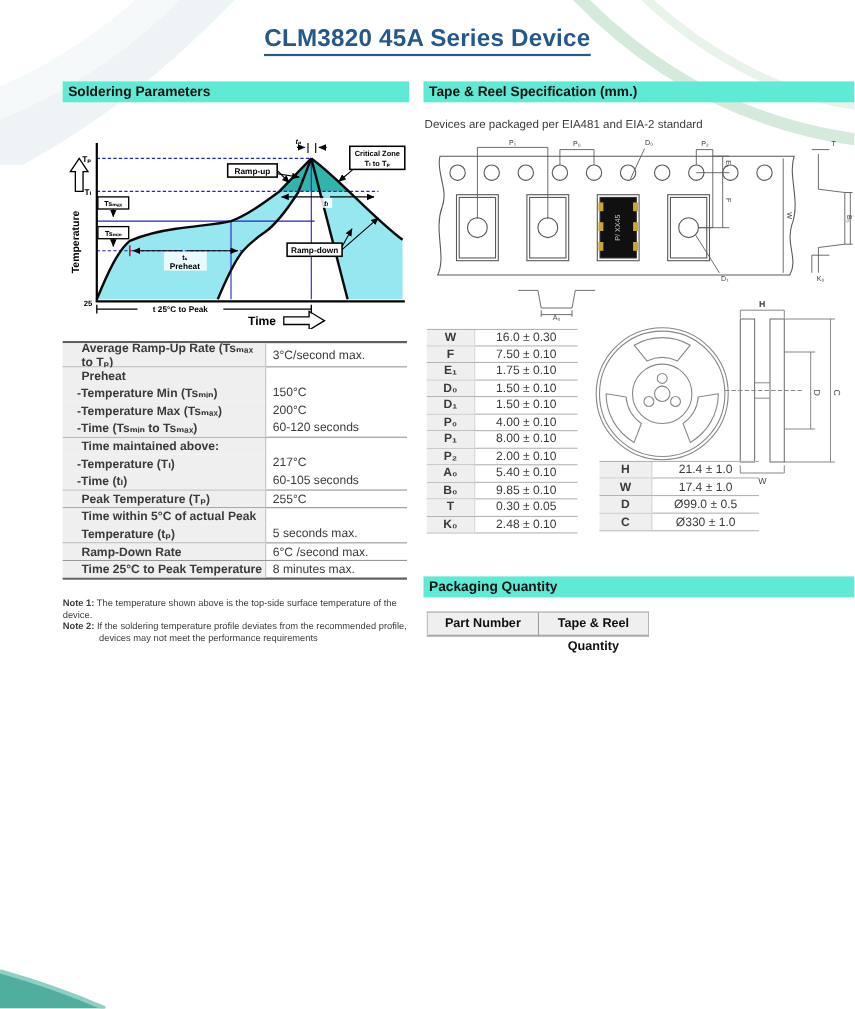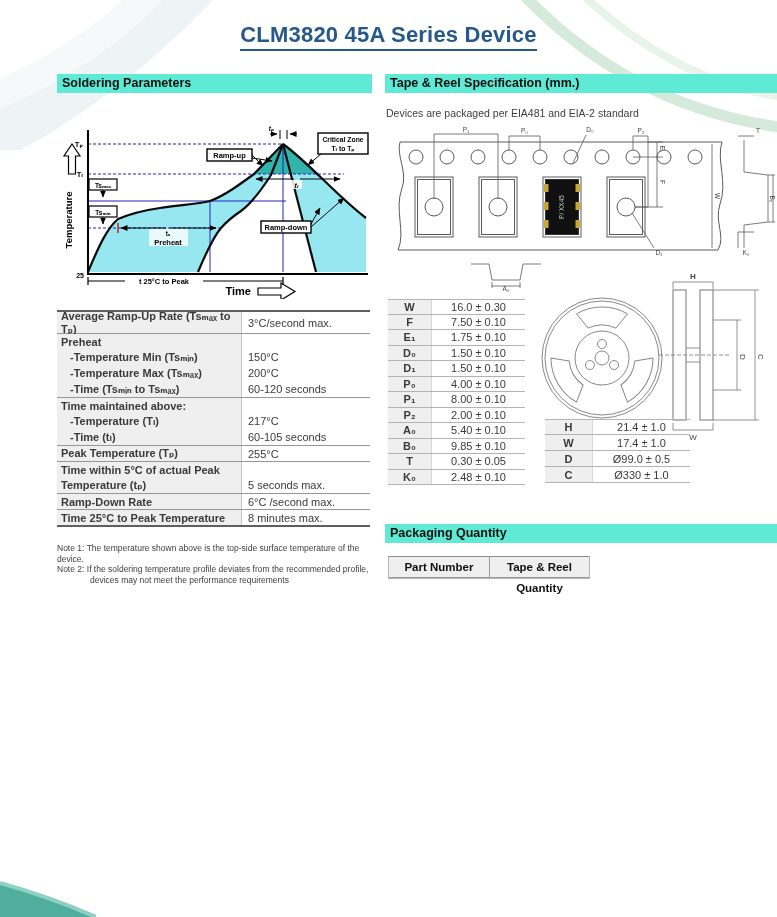--- a/index.html
+++ b/index.html
@@ -22,27 +22,27 @@
   .note-std { position:absolute; left:386px; top:107px; font-size:10.5px; color:#3c3c3c; }
 
   
   #stable { position:absolute; left:57px; top:310px; width:313px;
             border-top:2px solid #5f5f5f; border-bottom:2px solid #5f5f5f;
             font-size:11px; color:#3a3a3a; }
   .srow { display:flex; align-items:center; height:16px; }
   .srow.h22 { height:21px; }
   .srow.g { border-top:1px solid #979797; }
   .scell { width:185px; height:100%; background:#efefef; border-right:1px solid #c4c4c4;
-           display:flex; align-items:center; padding-left:4px; font-weight:bold; }
+           display:flex; align-items:center; padding-left:17px; font-weight:bold; }
   .scell.i { padding-left:13px; }
   .svalue { flex:1; padding-left:6px; }
 
   .notes { position:absolute; left:57px; top:543px; width:315px; font-size:8.5px;
            color:#3d3d3d; line-height:10.5px; }
-  .notes b { font-weight:normal; }
+  .notes b { font-weight:bold; }
   .notes .cont { padding-left:33px; }
 
   
   .dtable { position:absolute; font-size:11px; color:#3a3a3a; }
   #dims1 { left:388px; top:299px; width:137px; }
   #dims2 { left:545px; top:419px; width:145px; }
   .drow { display:flex; height:15.5px; align-items:center; border-bottom:1px solid #b3b3b3; }
   .drow:first-child { border-top:1px solid #b3b3b3; }
   #dims2 .drow { height:16px; }
   .dkey { width:44px; background:#efefef; height:100%; display:flex; align-items:center;

